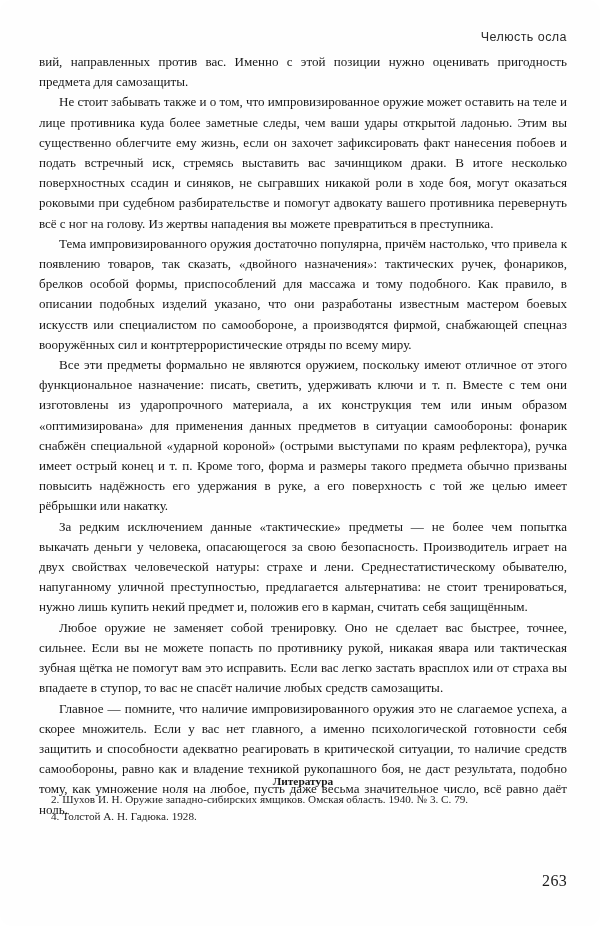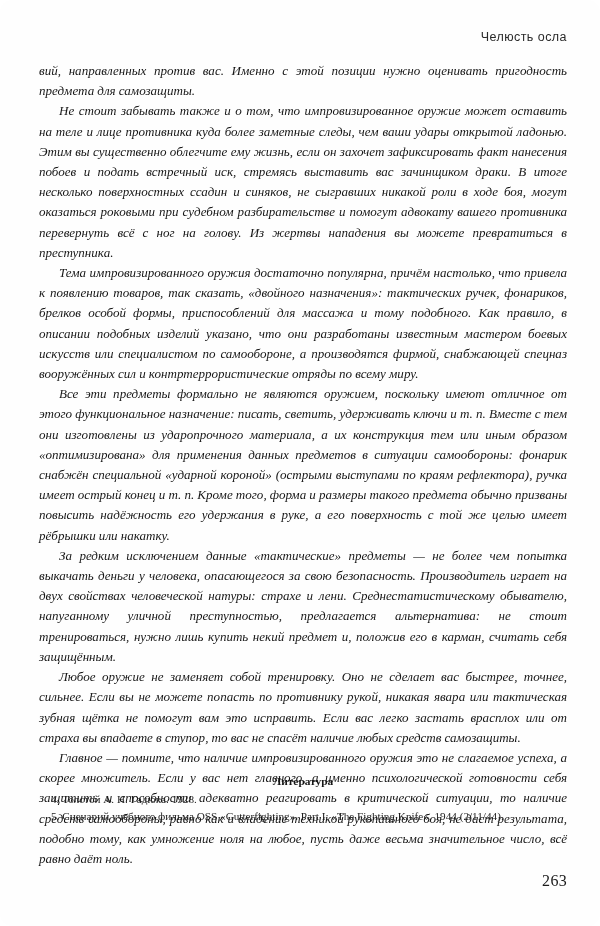--- a/index.html
+++ b/index.html
@@ -32,24 +32,23 @@
     font-size: 12.5px;
     letter-spacing: 0.45px;
     color: #2a2a2a;
     font-family: "Liberation Sans", "DejaVu Sans", sans-serif;
     font-weight: 400;
   }
 
   
   .body-block {
     position: absolute;
-    top: 61px;
+    top: 52px;
     left: 39px;
     width: 528px;
-    font-style: italic;
   }
 
   .para {
     margin: 0;
     font-size: 13.05px;
     line-height: 20.2px;
     text-align: justify;
     text-justify: inter-word;
     text-indent: 20px;
     color: #171717;
@@ -117,20 +116,20 @@
     <p class="para">Тема импровизированного оружия достаточно популярна, причём настолько, что привела к появлению товаров, так сказать, «двойного назначения»: тактических ручек, фонариков, брелков особой формы, приспособлений для массажа и тому подобного. Как правило, в описании подобных изделий указано, что они разработаны известным мастером боевых искусств или специалистом по самообороне, а производятся фирмой, снабжающей спецназ вооружённых сил и контртеррористические отряды по всему миру.</p>
     <p class="para">Все эти предметы формально не являются оружием, поскольку имеют отличное от этого функциональное назначение: писать, светить, удерживать ключи и т. п. Вместе с тем они изготовлены из ударопрочного материала, а их конструкция тем или иным образом «оптимизирована» для применения данных предметов в ситуации самообороны: фонарик снабжён специальной «ударной короной» (острыми выступами по краям рефлектора), ручка имеет острый конец и т. п. Кроме того, форма и размеры такого предмета обычно призваны повысить надёжность его удержания в руке, а его поверхность с той же целью имеет рёбрышки или накатку.</p>
     <p class="para">За редким исключением данные «тактические» предметы — не более чем попытка выкачать деньги у человека, опасающегося за свою безопасность. Производитель играет на двух свойствах человеческой натуры: страхе и лени. Среднестатистическому обывателю, напуганному уличной преступностью, предлагается альтернатива: не стоит тренироваться, нужно лишь купить некий предмет и, положив его в карман, считать себя защищённым.</p>
     <p class="para">Любое оружие не заменяет собой тренировку. Оно не сделает вас быстрее, точнее, сильнее. Если вы не можете попасть по противнику рукой, никакая явара или тактическая зубная щётка не помогут вам это исправить. Если вас легко застать врасплох или от страха вы впадаете в ступор, то вас не спасёт наличие любых средств самозащиты.</p>
     <p class="para">Главное — помните, что наличие импровизированного оружия это не слагаемое успеха, а скорее множитель. Если у вас нет главного, а именно психологической готовности себя защитить и способности адекватно реагировать в критической ситуации, то наличие средств самообороны, равно как и владение техникой рукопашного боя, не даст результата, подобно тому, как умножение ноля на любое, пусть даже весьма значительное число, всё равно даёт ноль.</p>
   </div>
 
   <div class="biblio">
     <h2 class="biblio-title">Литература</h2>
     <ul class="biblio-list">
+      <li class="biblio-item">2. Шухов И. Н. Оружие западно-сибирских ямщиков. Омская область. 1940. № 3. С. 79.</li>
       <li class="biblio-item">4. Толстой А. Н. Гадюка. 1928.</li>
-      <li class="biblio-item">5. Сценарий учебного фильма OSS «Gutterfighting». Part I: «The Fighting Knife», 1944 (2/11/44).</li>
     </ul>
   </div>
 
   <div class="folio">263</div>
 
 </div>
 
 </body></html>

